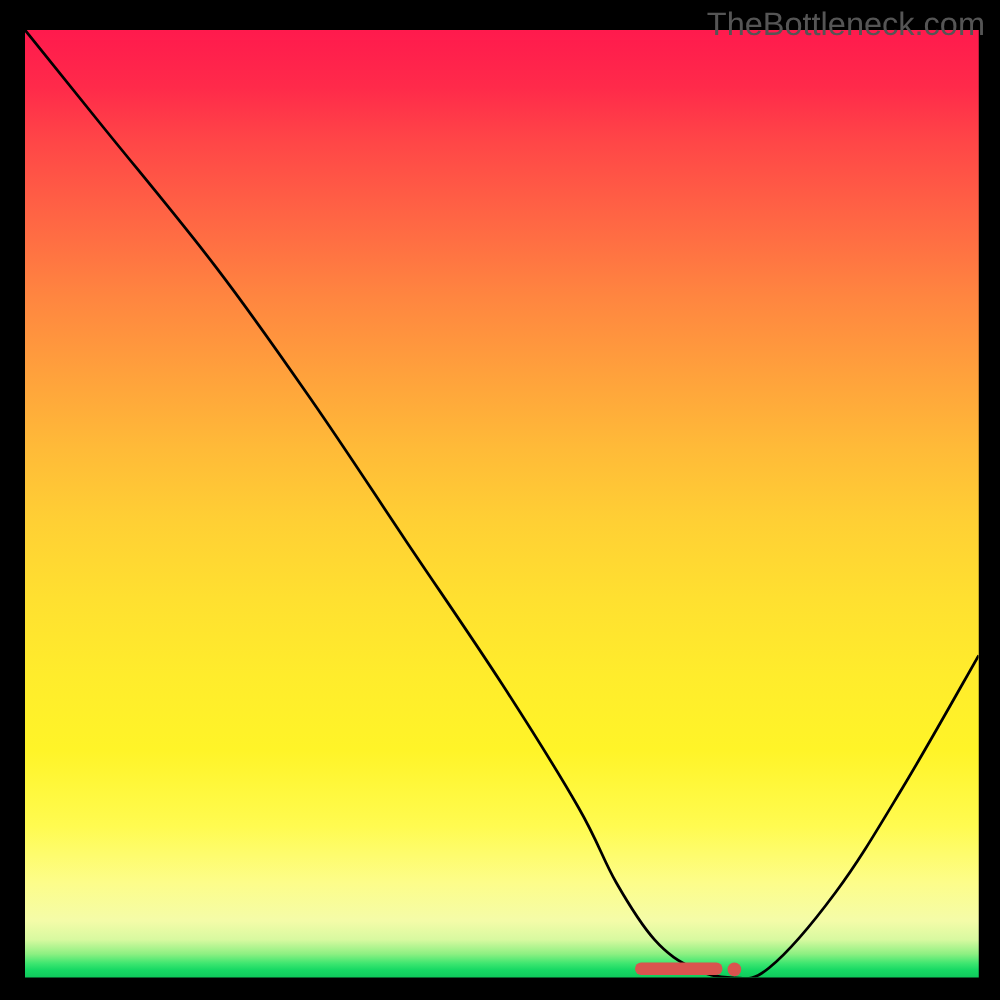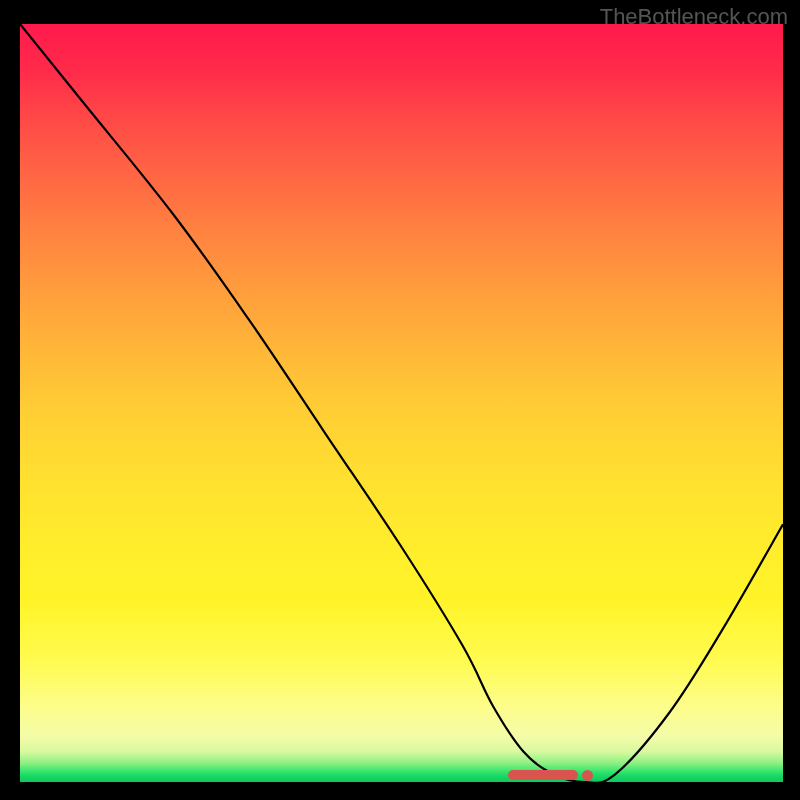--- a/index.html
+++ b/index.html
@@ -8,21 +8,21 @@
     height: 800px;
     background: #000;
     position: relative;
     font-family: Arial, sans-serif;
   }
   .watermark {
     position: absolute;
     top: 4px;
     right: 12px;
     color: #555;
-    font-size: 22px;
+    font-size: 26px;
     font-weight: 500;
     z-index: 10;
   }
   .plot-area {
     position: absolute;
     left: 20px;
     top: 24px;
     width: 763px;
     height: 758px;
     background: linear-gradient(to bottom,

